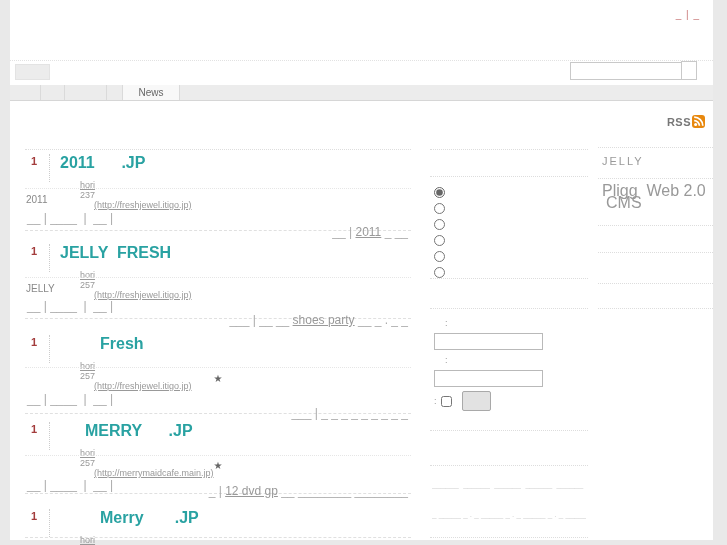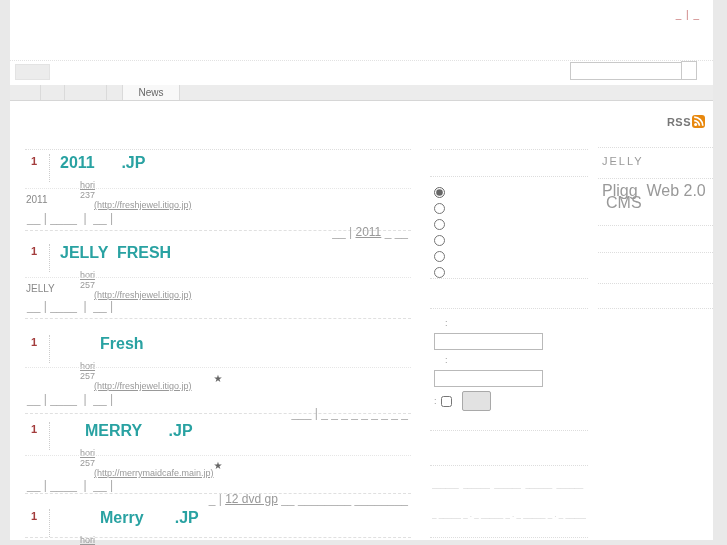--- a/index.html
+++ b/index.html
@@ -120,20 +120,23 @@
     <div class="abs vdiv" style="left:24px;top:13px"></div>
     <div class="abs title" style="left:35px;top:13px">JELLY  FRESH</div>
     <div class="abs meta" style="left:40px;top:29px">
       <span class="author">hori</span>
       <span>257</span>
       <span class="url">(http://freshjewel.itigo.jp)</span>
     </div>
     <div class="abs hsep" style="top:46px"></div>
     <div class="abs desc" style="left:1px;top:52px">JELLY</div>
     <div class="abs foot" style="left:2px;top:68px">__ | ____  |  __ |</div>
+    <div class="abs foot foot-right" style="right:3px;top:68px">
+      <span>___ | __ __ </span><span class="tag-link">shoes party</span><span> __ _ . _ _</span>
+    </div>
   </div>
 
   <div class="article a-bb" style="top:319px;height:95px">
     <div class="abs rank" style="left:6px;top:17px">1</div>
     <div class="abs vdiv" style="left:24px;top:16px"></div>
     <div class="abs title" style="left:75px;top:16px">Fresh</div>
     <div class="abs meta" style="left:40px;top:32px">
       <span class="author">hori</span>
       <span>257</span>
       <span class="url">(http://freshjewel.itigo.jp)</span>
@@ -151,21 +154,21 @@
     <div class="abs vdiv" style="left:24px;top:8px"></div>
     <div class="abs title" style="left:60px;top:8px">MERRY      .JP</div>
     <div class="abs meta" style="left:40px;top:24px">
       <span class="author">hori</span>
       <span>257</span>
       <span class="url">(http://merrymaidcafe.main.jp)</span>
     </div>
     <div class="abs hsep" style="top:41px"></div>
     <div class="abs star" style="top:46px">★</div>
     <div class="abs foot" style="left:2px;top:64px">__ | ____  |  __ |</div>
-    <div class="abs foot foot-right" style="right:3px;top:64px">
+    <div class="abs foot foot-right" style="right:3px;top:56px">
       <span>_ | </span><span class="tag-link">12 dvd gp</span><span> __ ________ ________</span>
     </div>
   </div>
 
   <div class="article a-bb" style="top:494px;height:44px">
     <div class="abs rank" style="left:6px;top:16px">1</div>
     <div class="abs vdiv" style="left:24px;top:15px"></div>
     <div class="abs title" style="left:75px;top:15px">Merry       .JP</div>
     <div class="abs meta" style="left:40px;top:31px">
       <span class="author">hori</span>

